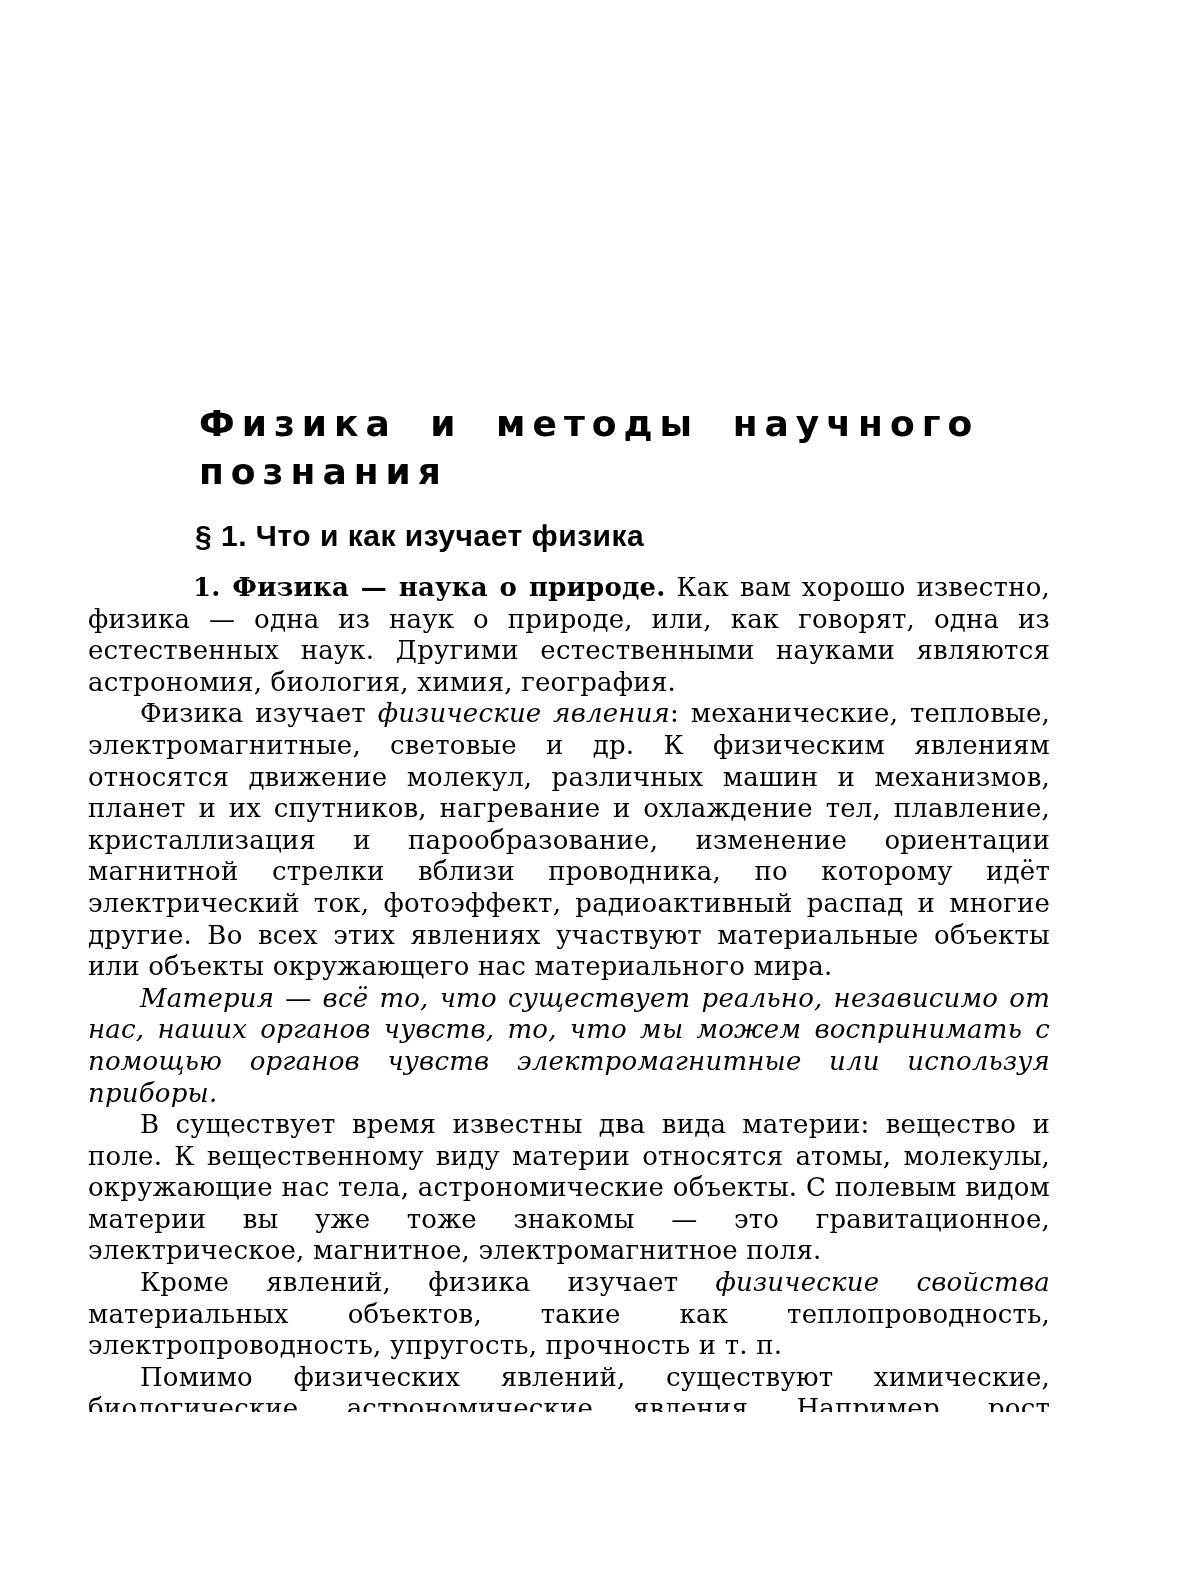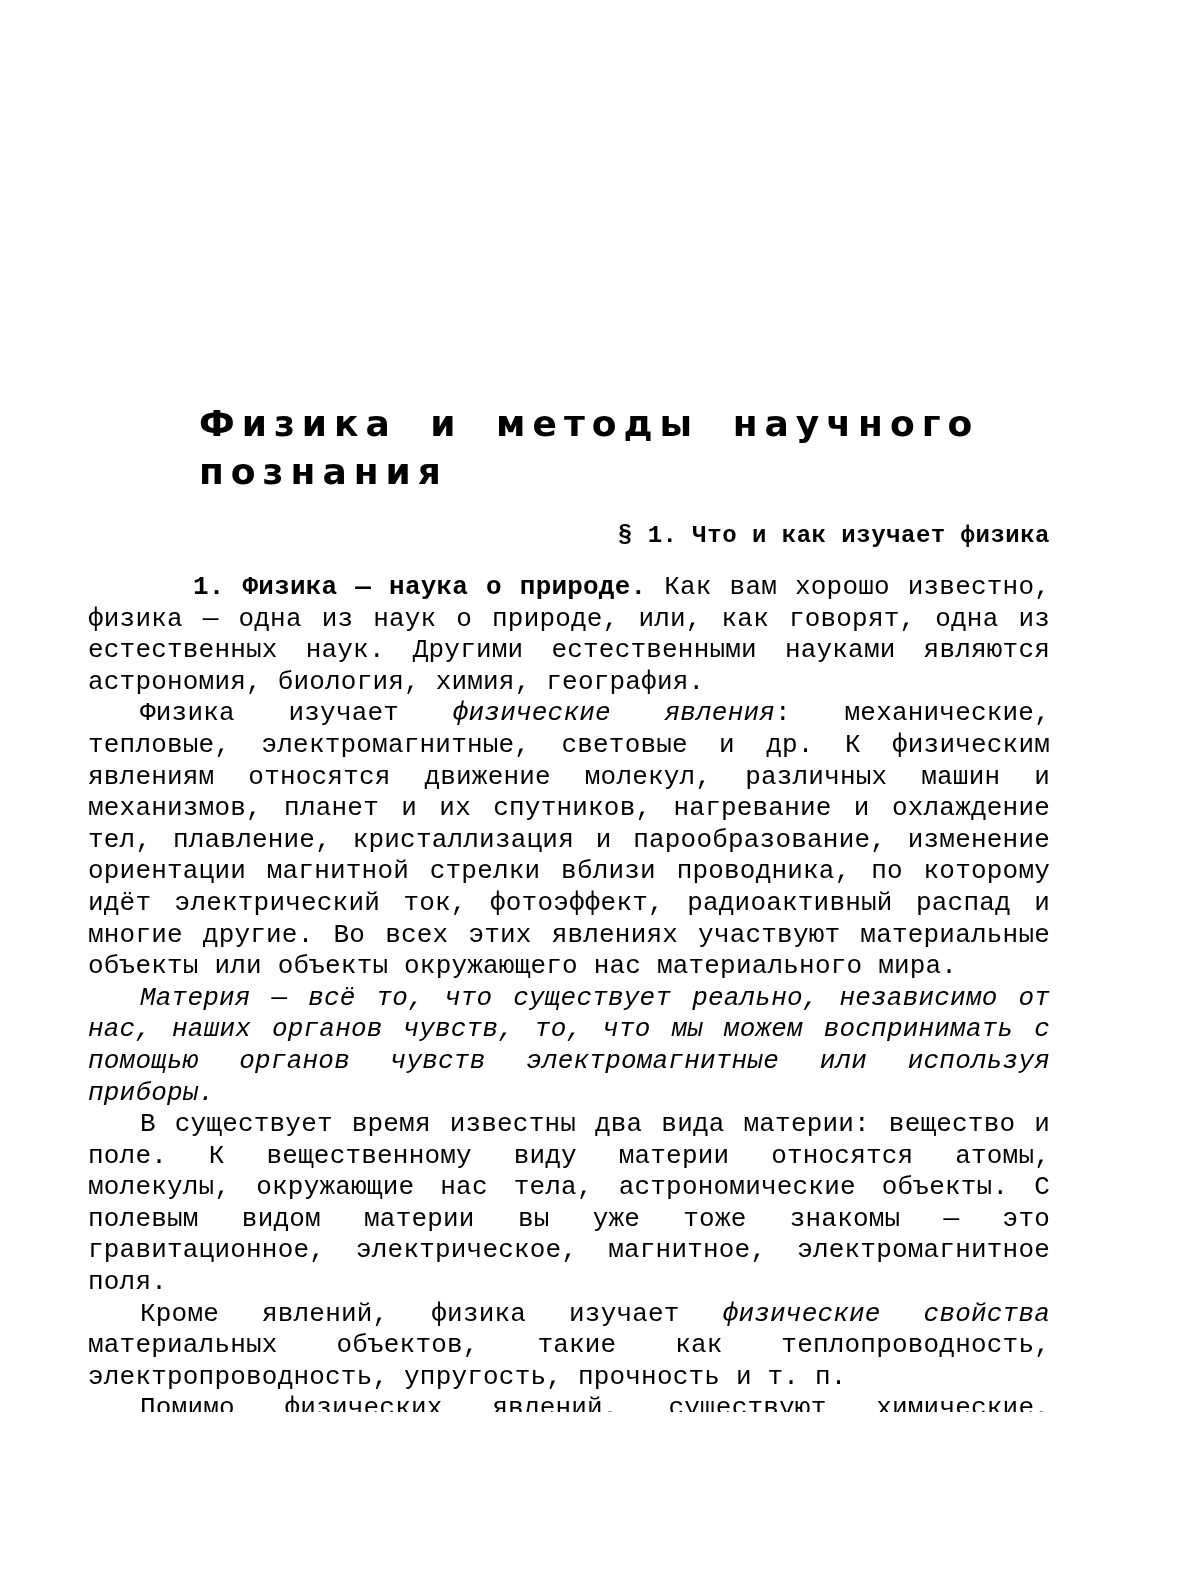--- a/index.html
+++ b/index.html
@@ -23,37 +23,36 @@
     font-family: "DejaVu Sans", sans-serif;
     font-weight: 700;
     font-size: 36px;
     line-height: 48px;
     letter-spacing: 7px;
     word-spacing: 14px;
     margin-left: 111px;
     color: #000000;
   }
   .section-heading {
-    font-family: Liberation Mono, monospace;
+    font-family: Liberation Sans, sans-serif;
     font-weight: 700;
-    font-size: 24px;
+    font-size: 30px;
     line-height: 36px;
     margin-left: 107px;
     margin-top: 22px;
     letter-spacing: 0.5px;
-    text-align: right;
   }
   .body-text {
     margin-top: 18px;
     font-size: 26px;
     line-height: 31.6px;
     text-align: justify;
     letter-spacing: 0.2px;
   }
-  .para { text-indent: 52px; font-family: Liberation Mono, monospace; }
+  .para { text-indent: 52px; }
   .para.lead-para { text-indent: 105px; }
   .bold { font-weight: 700; }
   .italic { font-style: italic; }
   .def-para { font-style: italic; }
   .page-number {
     margin-top: 24px;
     margin-left: 110px;
     font-size: 27px;
   }
 </style>

